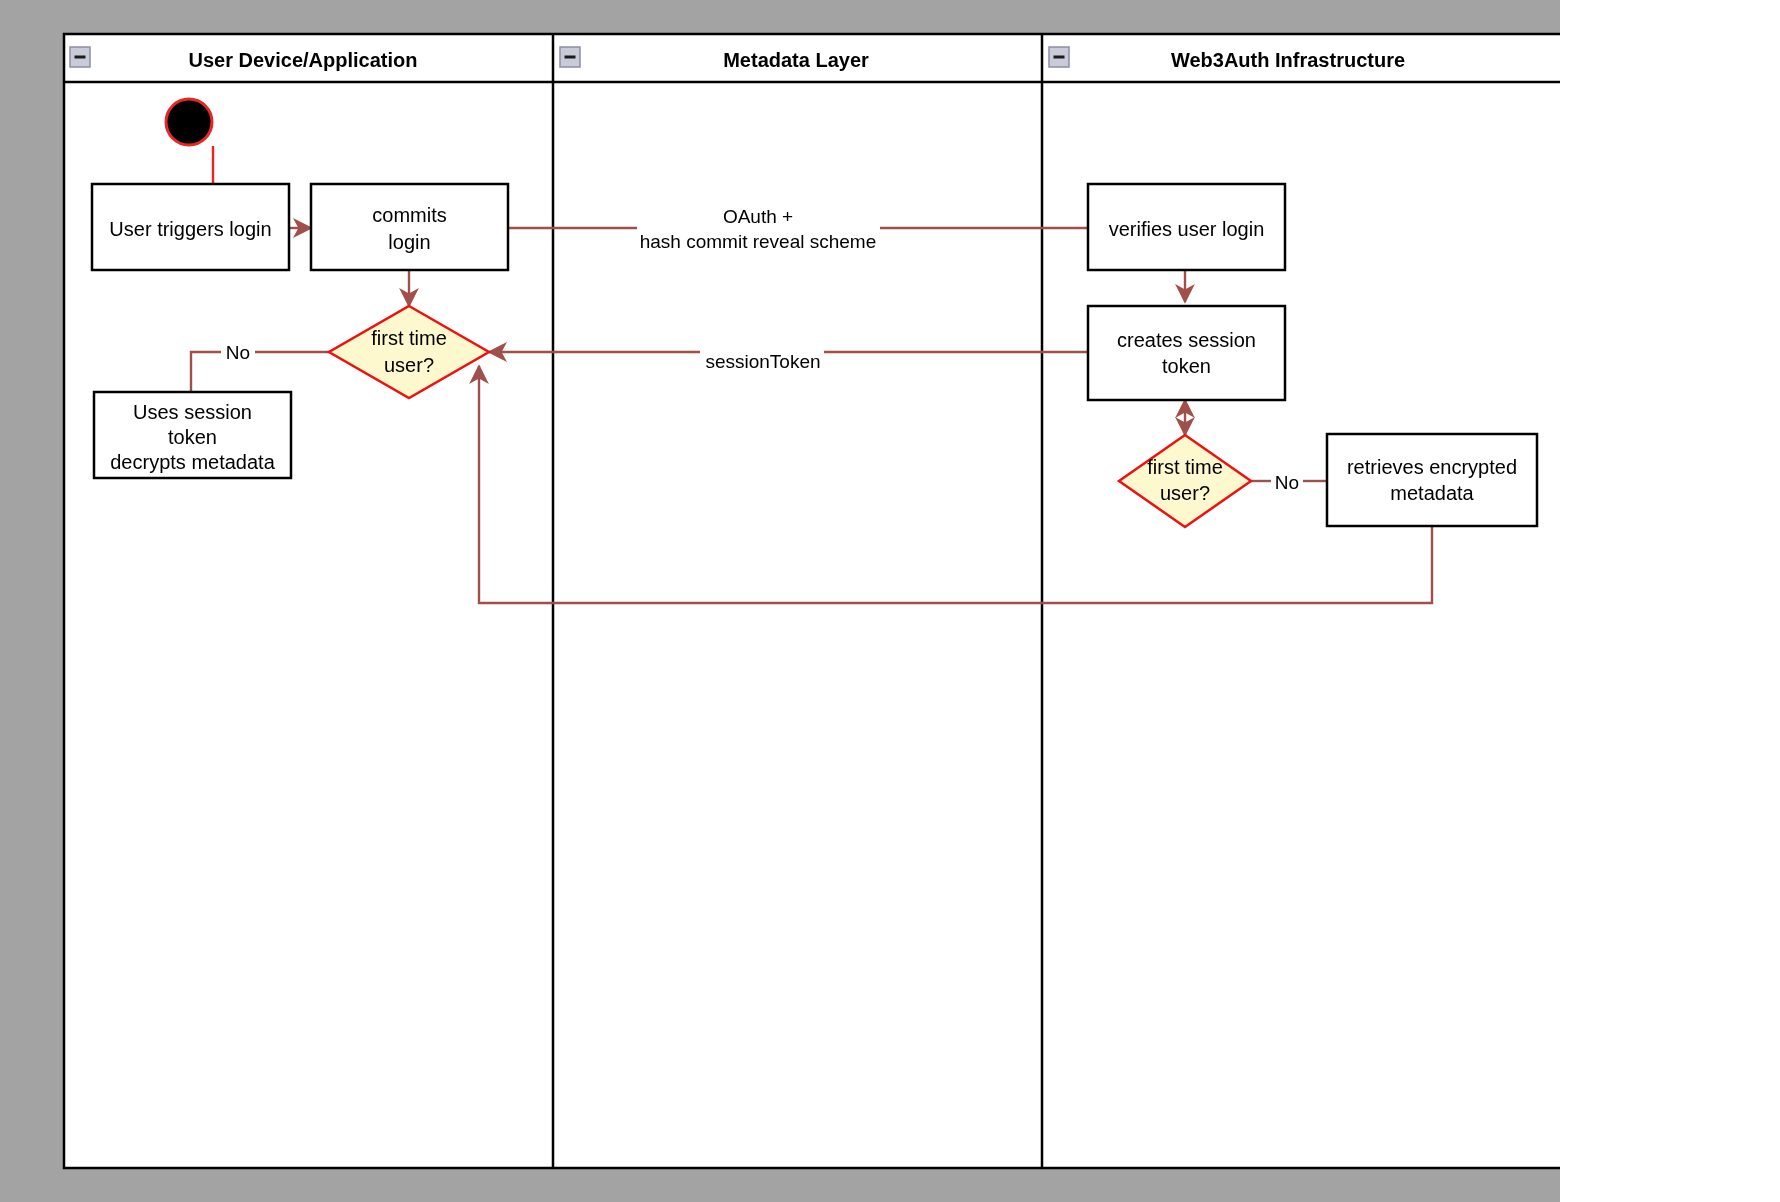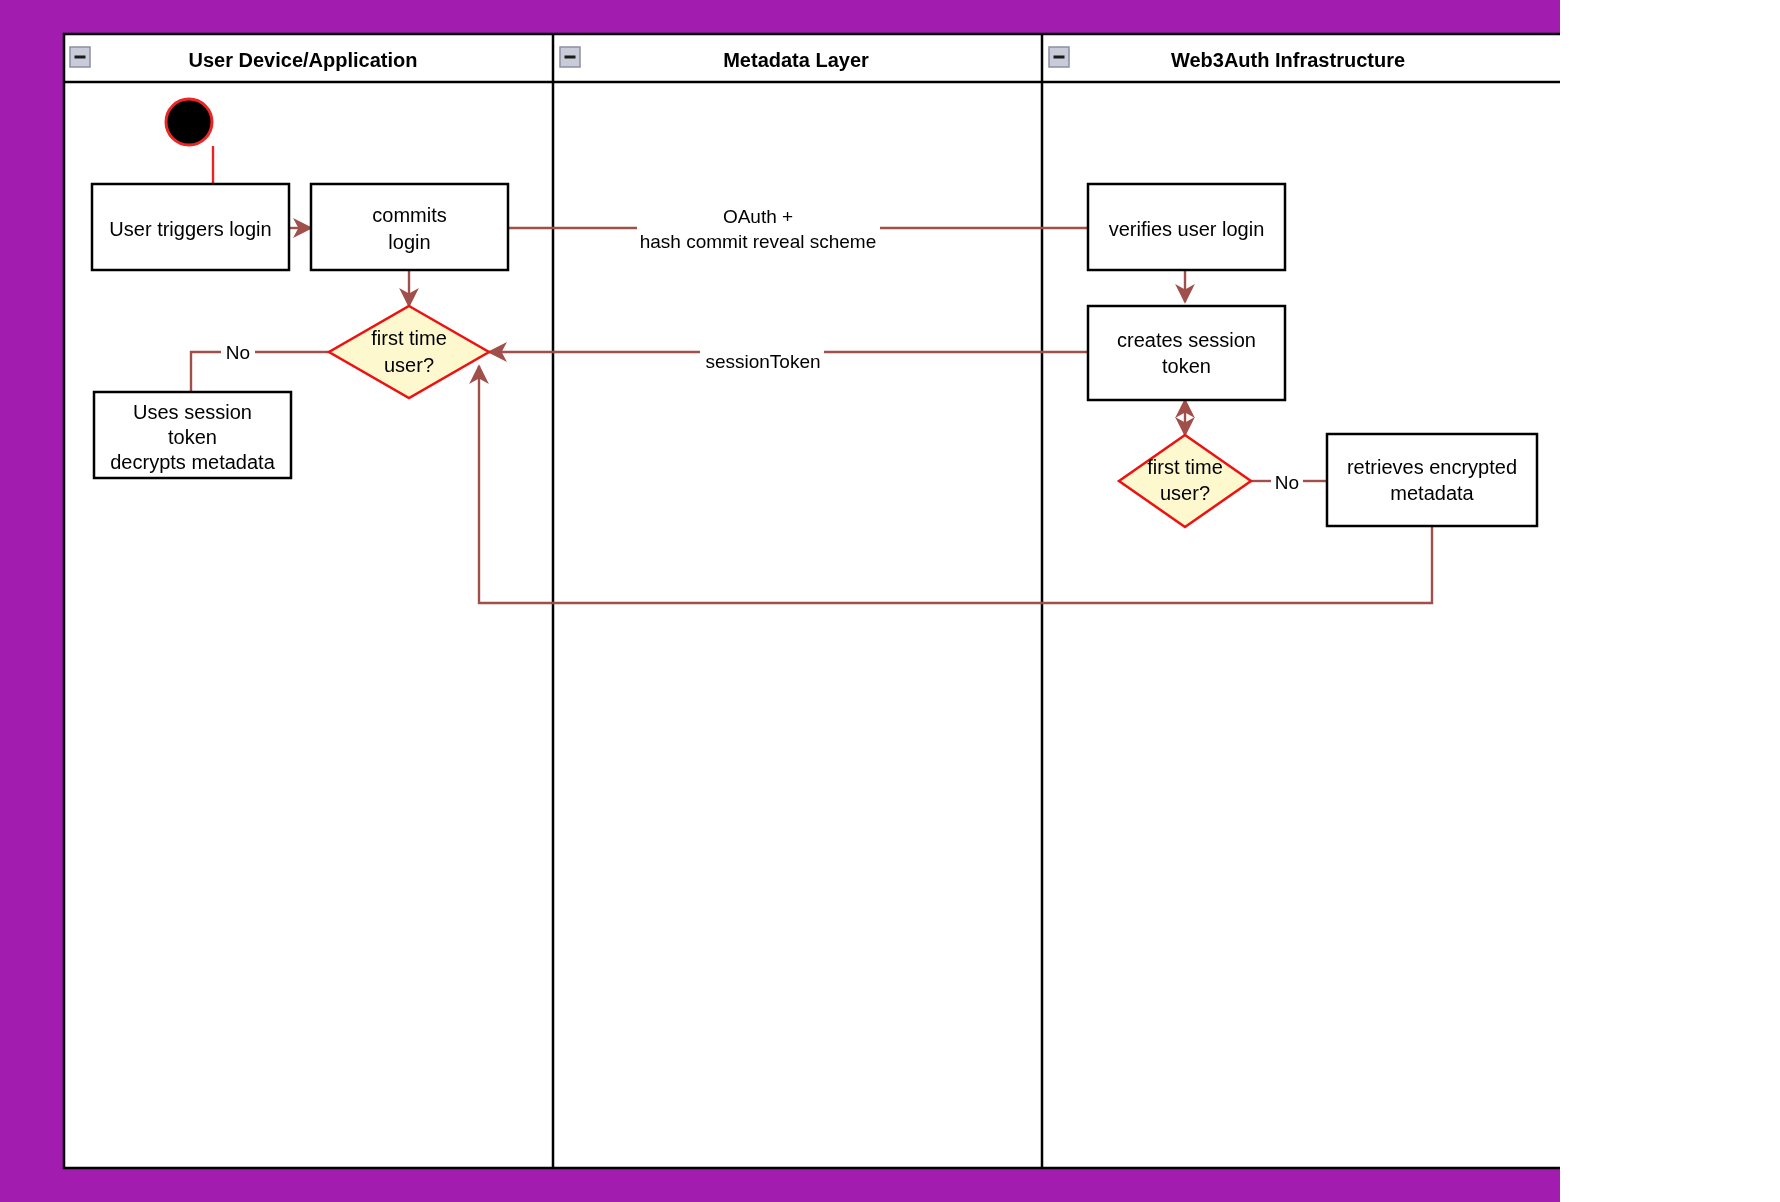--- a/index.html
+++ b/index.html
@@ -6,21 +6,21 @@
   html, body {
     margin: 0;
     padding: 0;
     background: #ffffff;
     font-family: "Liberation Sans", sans-serif;
   }
   #canvas {
     position: relative;
     width: 1560px;
     height: 1202px;
-    background: #a21caf;
+    background: #a3a3a3;
     overflow: hidden;
   }
   svg#diagram {
     position: absolute;
     top: 0;
     left: 0;
     width: 1780px;
     height: 1202px;
   }
   .lane-title {

